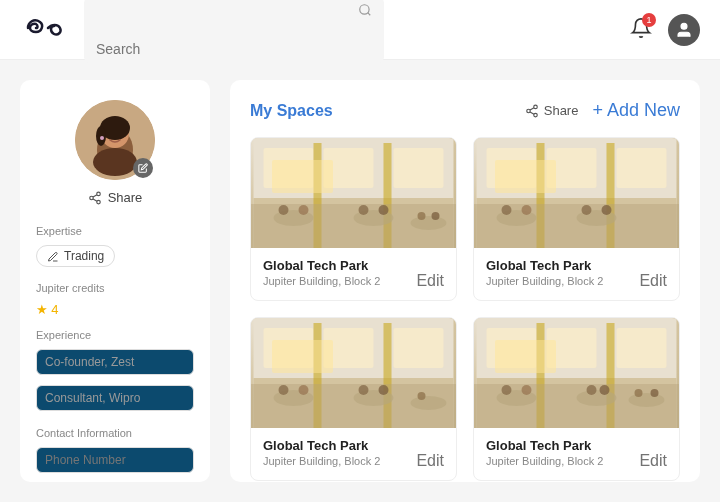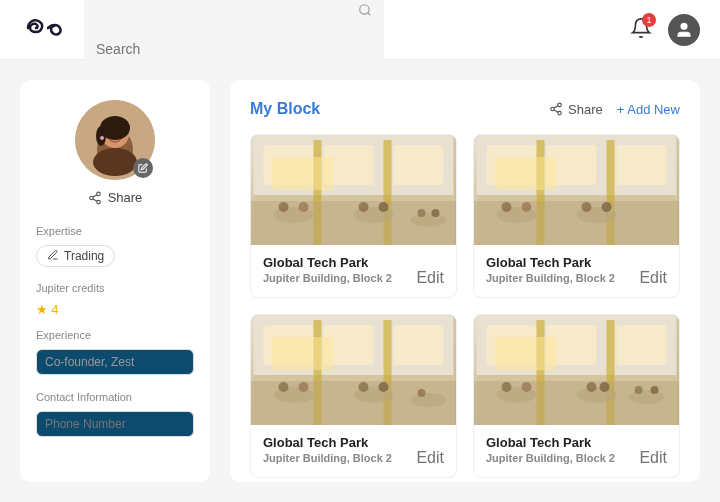--- a/index.html
+++ b/index.html
@@ -134,21 +134,21 @@
     }
     .section-label {
       font-size: 11px;
       color: #888;
       align-self: flex-start;
       margin-top: 6px;
       margin-bottom: 2px;
     }
     .tag {
       display: flex;
-      align-items: flex-start;
+      align-items: flex-end;
       gap: 5px;
       border: 1px solid #ddd;
       border-radius: 16px;
       padding: 3px 10px;
       font-size: 12px;
       color: #444;
       align-self: flex-start;
       margin-bottom: 3px;
     }
     .tag svg { width: 12px; height: 12px; }
@@ -195,21 +195,21 @@
     }
     .share-action {
       display: flex;
       align-items: center;
       gap: 5px;
       font-size: 13px;
       color: #555;
       cursor: pointer;
     }
     .add-new-btn {
-      font-size: 13px;
+      font-size: 18px;
       color: #3a7bd5;
       cursor: pointer;
       background: none;
       border: none;
     }
     .spaces-grid {
       display: grid;
       grid-template-columns: 1fr 1fr;
       gap: 16px;
     }
@@ -256,21 +256,20 @@
     }
     .space-name {
       font-size: 13px;
       font-weight: 700;
       color: #222;
     }
     .space-sub {
       font-size: 11px;
       color: #888;
       margin-top: 2px;
-      font-weight: bold;
     }
     .edit-link {
       font-size: 16px;
       color: #737373;
       cursor: pointer;
       background: none;
       border: none;
       padding: 0;
       margin-top: 14px;
     }
@@ -359,29 +358,30 @@
           <path d="M16.5 3.5a2.121 2.121 0 0 1 3 3L7 19l-4 1 1-4L16.5 3.5z"></path>
       </svg>
       <span>Trading</span>
     </div>
 
     <div class="section-label">Jupiter credits</div>
     <div class="stars">★ <span>4</span></div>
 
     <div class="section-label">Experience</div>
     <input class="input-field" type="text" placeholder="Co-founder, Zest" value="Co-founder, Zest" style="">
+    <input class="input-field" type="text" placeholder="Consultant, Wipro" value="Consultant, Wipro" style="">
 
     <div class="section-label">Contact Information</div>
     <input class="input-field" type="text" placeholder="Phone Number" style="">
 
   </div>
 
   <div class="content">
     <div class="content-header">
-      <span class="content-title">My Block</span>
+      <span class="content-title">My Spaces</span>
       <div class="content-actions">
         <div class="share-action">
           <svg width="14" height="14" viewBox="0 0 24 24" fill="none" stroke="#555" stroke-width="2">
             <circle cx="18" cy="5" r="3"></circle>
               <circle cx="6" cy="12" r="3"></circle>
               <circle cx="18" cy="19" r="3"></circle>
             <line x1="8.59" y1="13.51" x2="15.42" y2="17.49"></line>
             <line x1="15.41" y1="6.51" x2="8.59" y2="10.49"></line>
           </svg>
           <span>Share</span>

